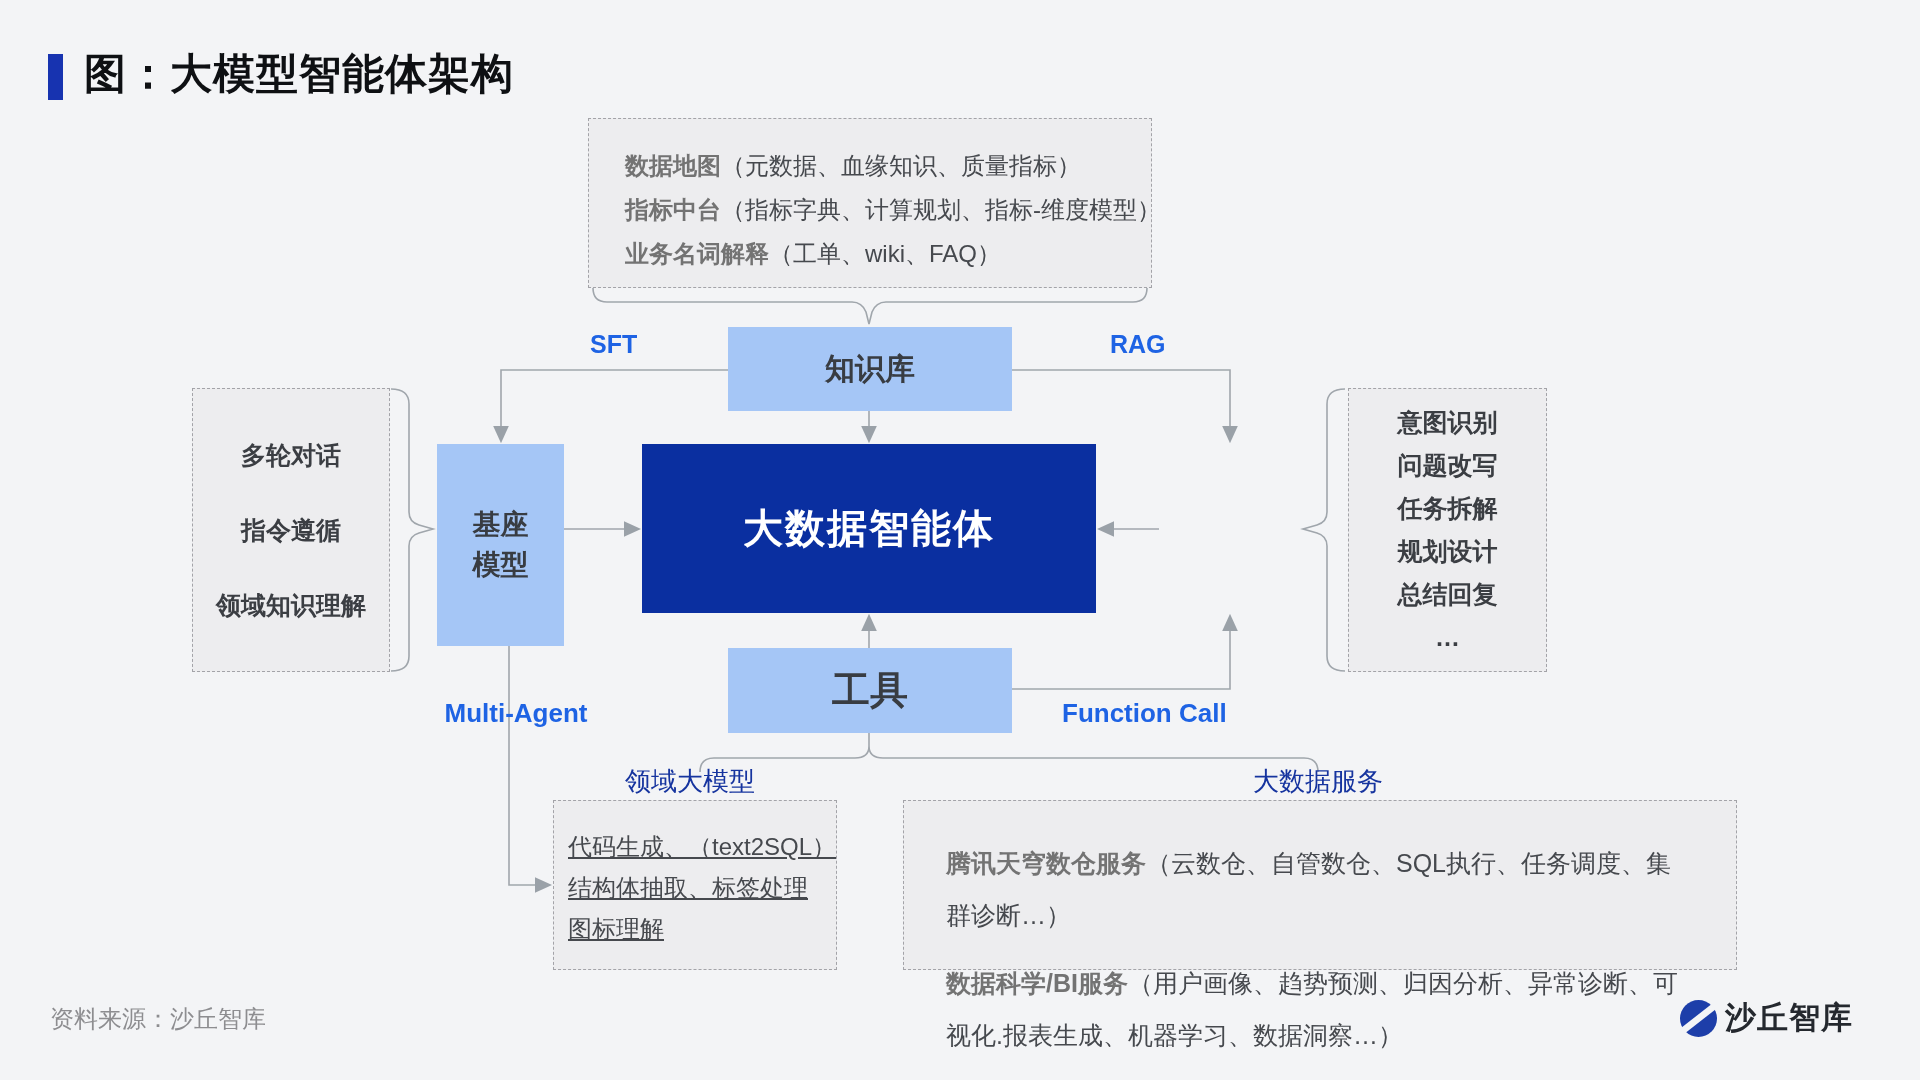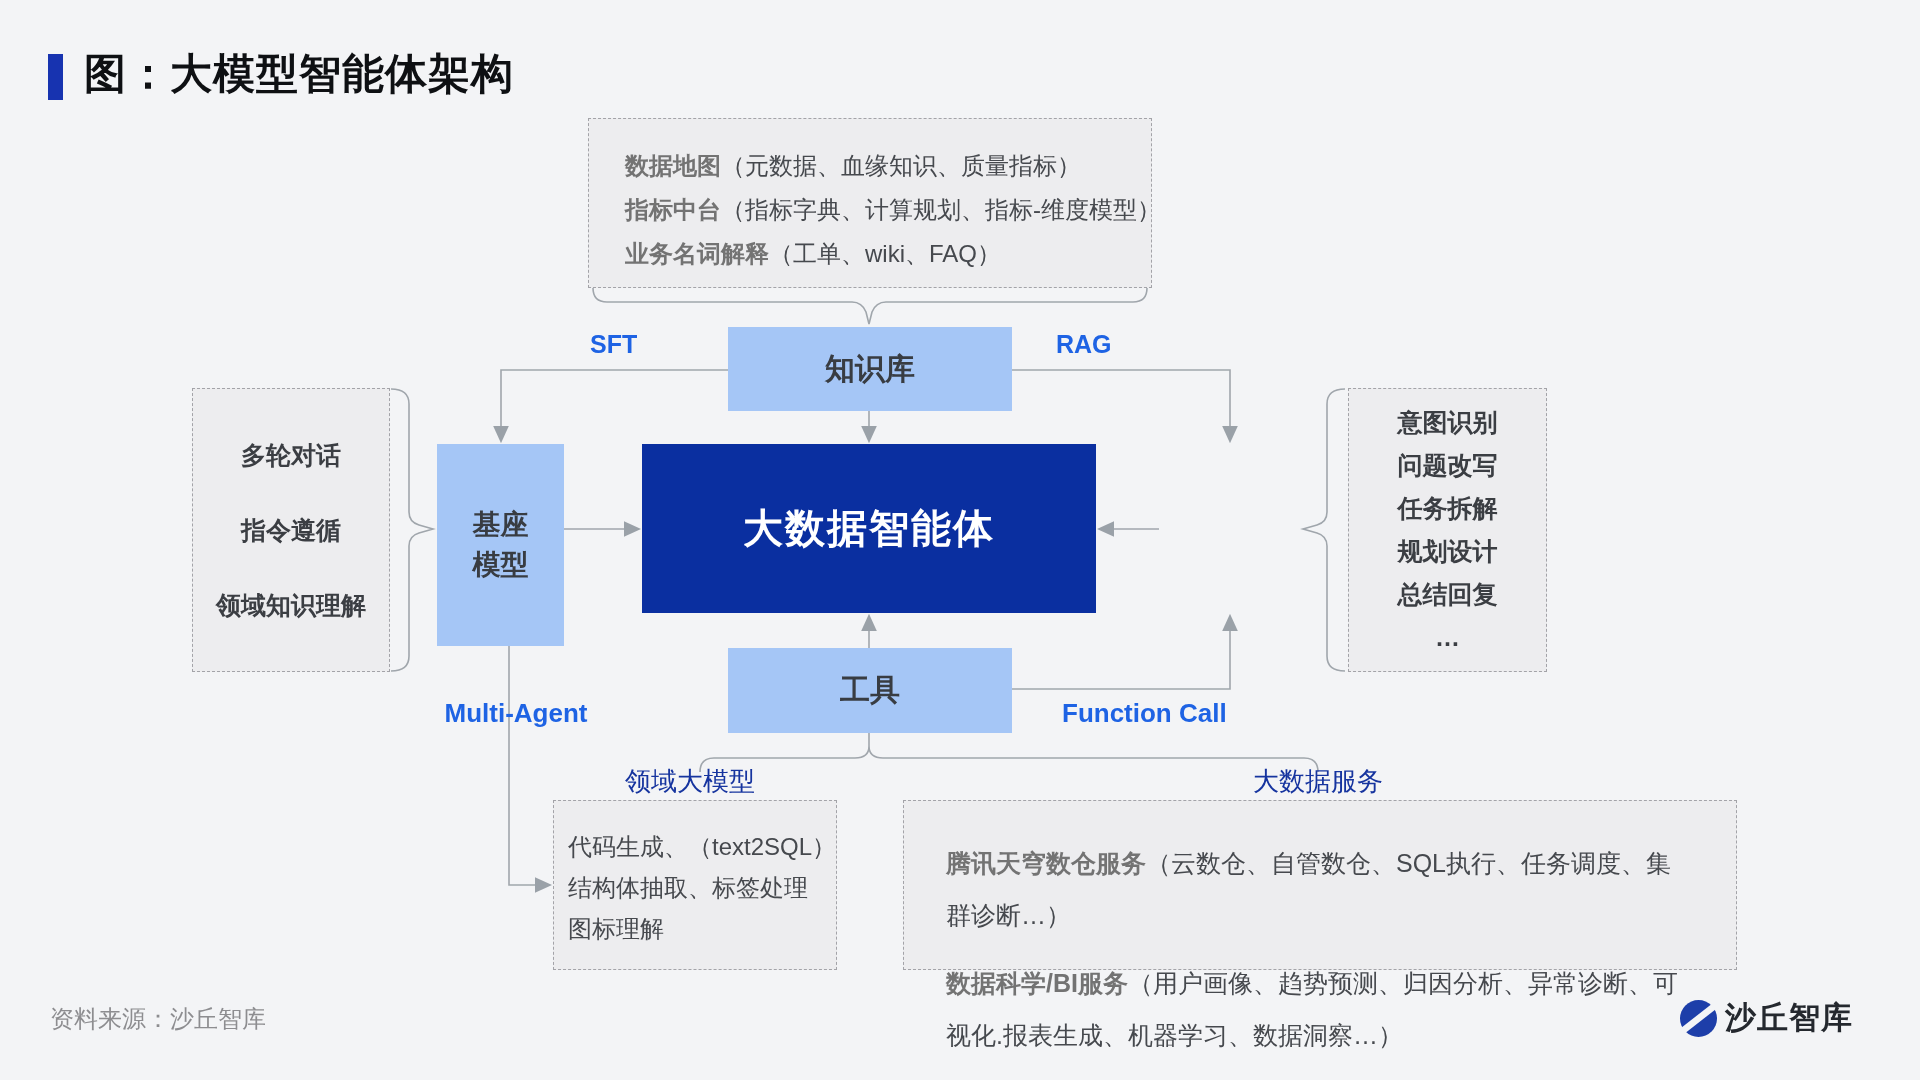--- a/index.html
+++ b/index.html
@@ -19,40 +19,40 @@
   }
   .panel-knowledge{left:588px;top:118px;width:564px;height:170px;padding:25px 0 0 36px;}
   .panel-knowledge .line{font-size:24px;line-height:44px;white-space:nowrap;color:#46494e;}
   .lead{font-weight:bold;color:#737373;}
   .panel-side{display:flex;flex-direction:column;align-items:center;justify-content:center;}
   .panel-left{left:192px;top:388px;width:198px;height:284px;gap:31px;}
   .panel-left .line{font-size:25px;font-weight:600;line-height:44px;color:#3b3e43;white-space:nowrap;}
   .panel-right{left:1348px;top:388px;width:199px;height:284px;}
   .panel-right .line{font-size:25px;font-weight:600;line-height:43px;color:#3b3e43;white-space:nowrap;}
   .panel-domain{left:553px;top:800px;width:284px;height:170px;padding:25px 0 0 14px;}
-  .panel-domain .line{font-size:24px;line-height:41px;color:#46494e;white-space:nowrap;}
+  .panel-domain .line{font-size:24px;line-height:41px;color:#46494e;white-space:nowrap;text-decoration:underline;}
   .panel-bigdata{left:903px;top:800px;width:834px;height:170px;padding:20px 26px 0 26px;}
   .panel-bigdata p{margin:16px;font-size:25px;line-height:52px;color:#46494e;}
   
   .node{
     background:#a5c6f6;display:flex;align-items:center;justify-content:center;
     text-align:center;font-weight:bold;color:#383c42;
   }
   .node-kb{left:728px;top:327px;width:284px;height:84px;font-size:30px;}
-  .node-tool{left:728px;top:648px;width:284px;height:85px;font-size:30px;}
+  .node-tool{left:728px;top:648px;width:284px;height:85px;font-size:38px;}
   .node-base{left:437px;top:444px;width:127px;height:202px;font-size:28px;line-height:40px;}
   .node-prompt{left:1159px;top:444px;width:142px;height:169px;font-size:28px;line-height:40px;}
   .node-agent{
     left:642px;top:444px;width:454px;height:169px;background:#0a2fa0;
     color:#ffffff;font-size:40px;letter-spacing:2px;
   }
   
   .edge-label{font-weight:bold;color:#1e63e4;font-size:25px;white-space:nowrap;}
   .lbl-sft{left:590px;top:330px;}
-  .lbl-rag{left:1056px;top:330px;}
+  .lbl-rag{left:1110px;top:330px;}
   .lbl-multi{left:516px;top:698px;transform:translateX(-50%);font-size:26px;}
   .lbl-func{left:1062px;top:698px;font-size:26px;}
   .group-label{font-weight:normal;color:#16349f;font-size:26px;white-space:nowrap;transform:translateX(-50%);}
   .lbl-domain{left:690px;top:764px;}
   .lbl-bigdata{left:1318px;top:764px;}
   
   .source-note{left:50px;top:1003px;font-size:24px;color:#8d8d90;}
   .brand{left:1680px;top:997px;display:flex;align-items:center;}
   .brand-text{margin-left:8px;font-size:31px;font-weight:bold;color:#24282e;letter-spacing:1px;}
   svg.wires{left:0;top:0;pointer-events:none;}

